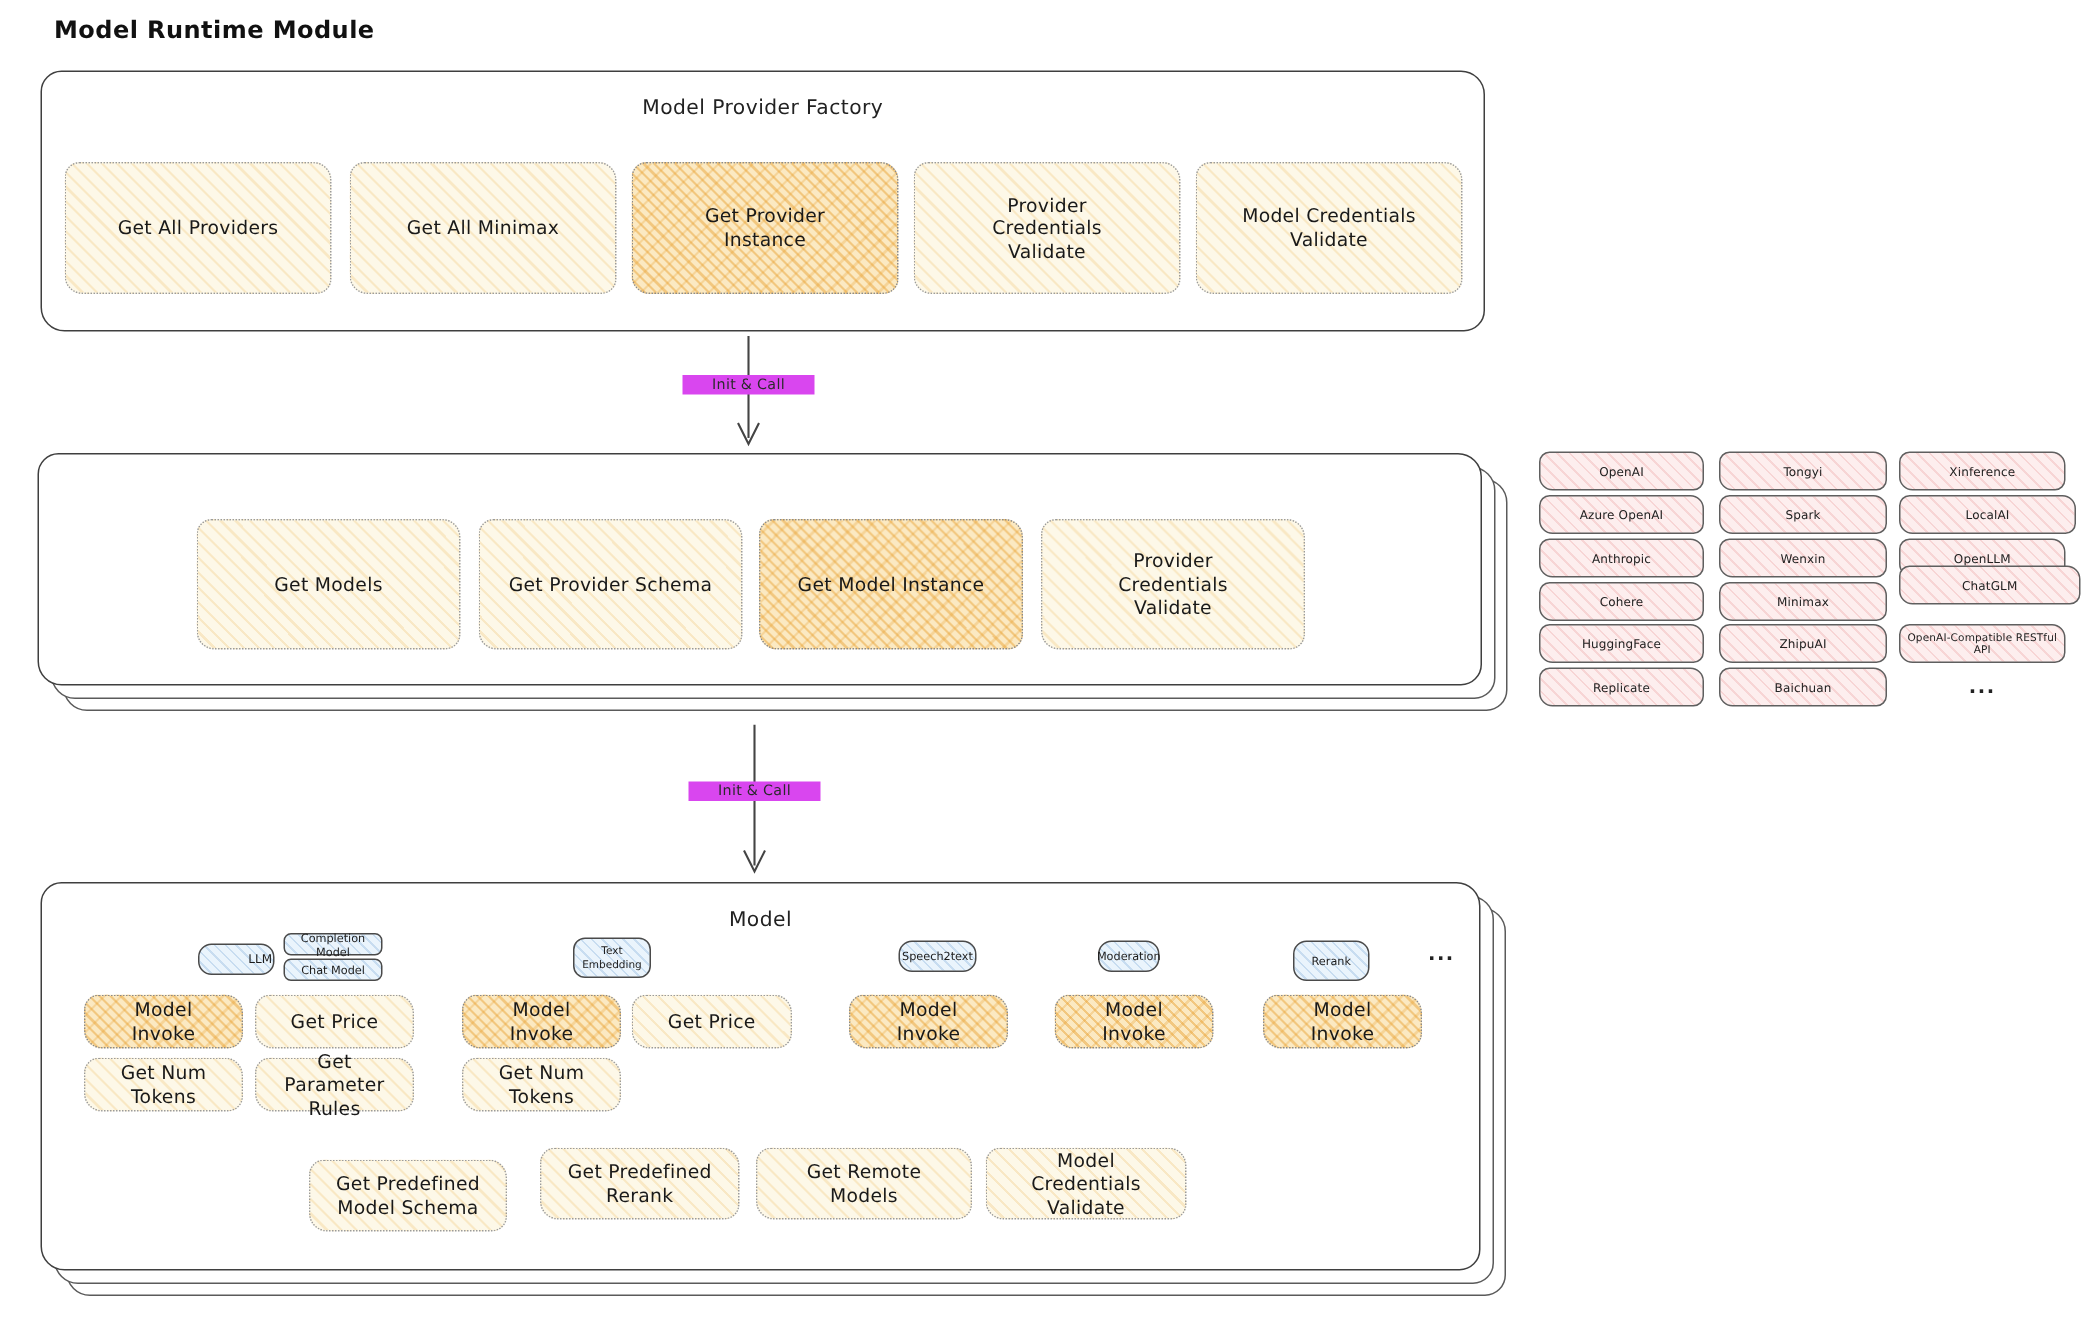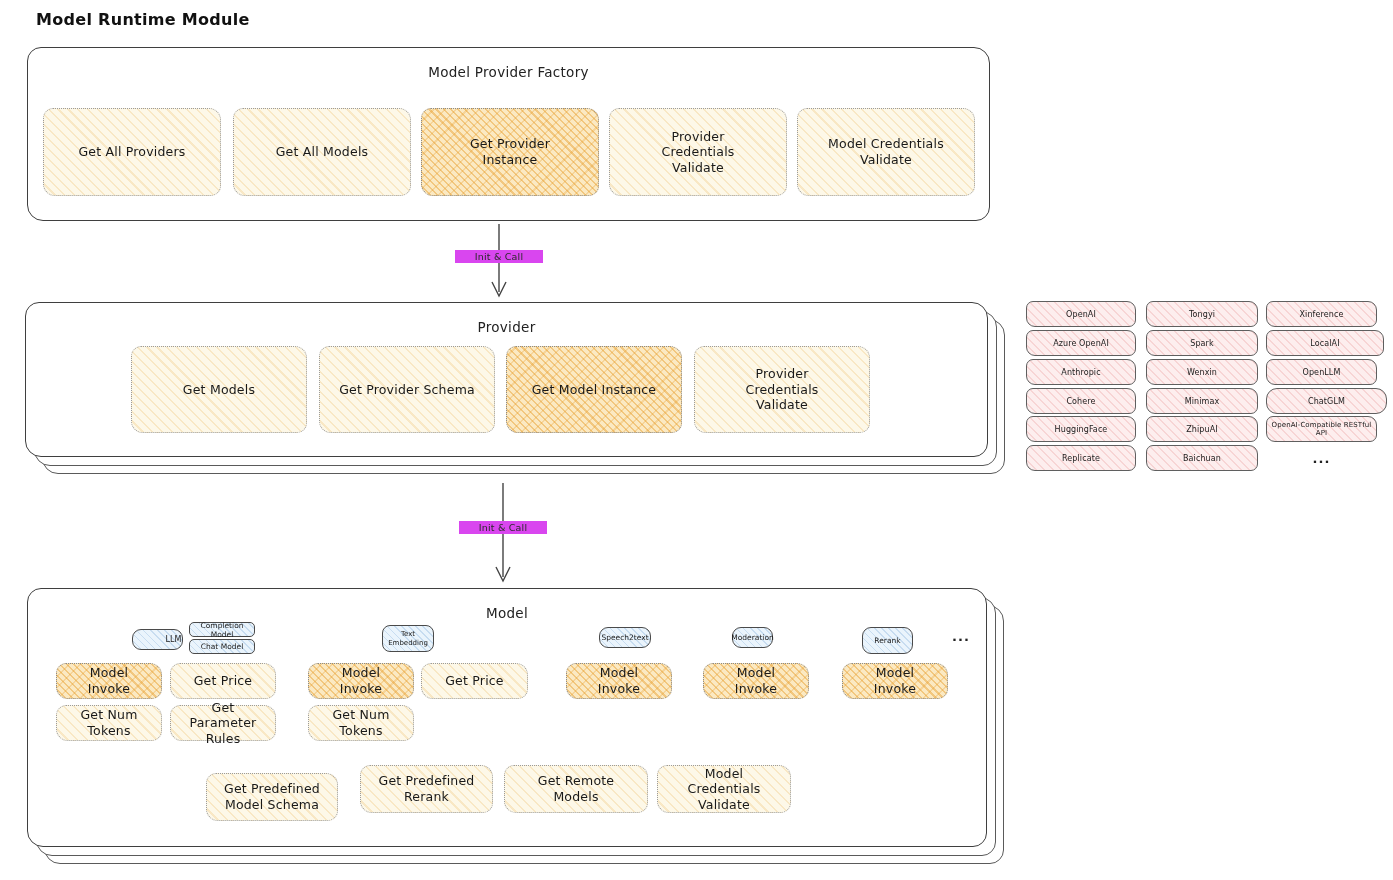--- a/index.html
+++ b/index.html
@@ -78,36 +78,35 @@
 </head>
 <body>
 
 <div class="canvas">
 
   <div class="page-title">Model Runtime Module</div>
 
   <div class="panel" style="left:27px;top:47px;width:961px;height:172px;">
     <div class="panel-title">Model Provider Factory</div>
     <div class="op light" style="left:15px;top:60px;width:178px;height:88px;">Get All Providers</div>
-    <div class="op light" style="left:205px;top:60px;width:178px;height:88px;">Get All Models</div>
+    <div class="op light" style="left:205px;top:60px;width:178px;height:88px;">Get All Minimax</div>
     <div class="op dark" style="left:393px;top:60px;width:178px;height:88px;padding:2px 44px;">Get Provider Instance</div>
     <div class="op light" style="left:581px;top:60px;width:178px;height:88px;padding:2px 30px;">Provider Credentials Validate</div>
     <div class="op light" style="left:769px;top:60px;width:178px;height:88px;padding:2px 30px;">Model Credentials Validate</div>
   </div>
 
   <svg class="arrow-svg" style="left:484px;top:224px;" width="30" height="76">
     <line x1="15" y1="0" x2="15" y2="68" stroke="#444" stroke-width="1.4"></line>
     <polyline points="8,58 15,72 22,58" fill="none" stroke="#444" stroke-width="1.4"></polyline>
   </svg>
   <div class="arrow-label" style="left:455px;top:250px;width:88px;">Init &amp; Call</div>
 
   <div class="panel-layer" style="left:42px;top:319px;width:961px;height:153px;"></div>
   <div class="panel-layer" style="left:34px;top:311px;width:961px;height:153px;"></div>
   <div class="panel" style="left:25px;top:302px;width:961px;height:153px;">
-    <div class="panel-title">Provider</div>
     <div class="op light" style="left:105px;top:43px;width:176px;height:87px;">Get Models</div>
     <div class="op light" style="left:293px;top:43px;width:176px;height:87px;">Get Provider Schema</div>
     <div class="op dark" style="left:480px;top:43px;width:176px;height:87px;">Get Model Instance</div>
     <div class="op light" style="left:668px;top:43px;width:176px;height:87px;padding:2px 30px;">Provider Credentials Validate</div>
   </div>
 
   <div style="position:absolute;left:1026px;top:301px;width:352px;height:170px;">
     <div class="pchip" style="left:0px;top:0px;width:110px;">OpenAI</div>
     <div class="pchip" style="left:120px;top:0px;width:112px;">Tongyi</div>
     <div class="pchip" style="left:240px;top:0px;width:111px;">Xinference</div>
@@ -115,21 +114,21 @@
     <div class="pchip" style="left:0px;top:29px;width:110px;">Azure OpenAI</div>
     <div class="pchip" style="left:120px;top:29px;width:112px;">Spark</div>
     <div class="pchip" style="left:240px;top:29px;width:118px;">LocalAI</div>
 
     <div class="pchip" style="left:0px;top:58px;width:110px;">Anthropic</div>
     <div class="pchip" style="left:120px;top:58px;width:112px;">Wenxin</div>
     <div class="pchip" style="left:240px;top:58px;width:111px;">OpenLLM</div>
 
     <div class="pchip" style="left:0px;top:87px;width:110px;">Cohere</div>
     <div class="pchip" style="left:120px;top:87px;width:112px;">Minimax</div>
-    <div class="pchip" style="left:240px;top:87px;width:121px;border-radius:11px;">ChatGLM</div>
+    <div class="pchip" style="left:240px;top:76px;width:121px;">ChatGLM</div>
 
     <div class="pchip" style="left:0px;top:115px;width:110px;">HuggingFace</div>
     <div class="pchip" style="left:120px;top:115px;width:112px;">ZhipuAI</div>
     <div class="pchip small" style="left:240px;top:115px;width:111px;">OpenAI-Compatible RESTful API</div>
 
     <div class="pchip" style="left:0px;top:144px;width:110px;">Replicate</div>
     <div class="pchip" style="left:120px;top:144px;width:112px;">Baichuan</div>
     <div class="pmore" style="left:240px;top:144px;width:111px;">...</div>
   </div>
 

